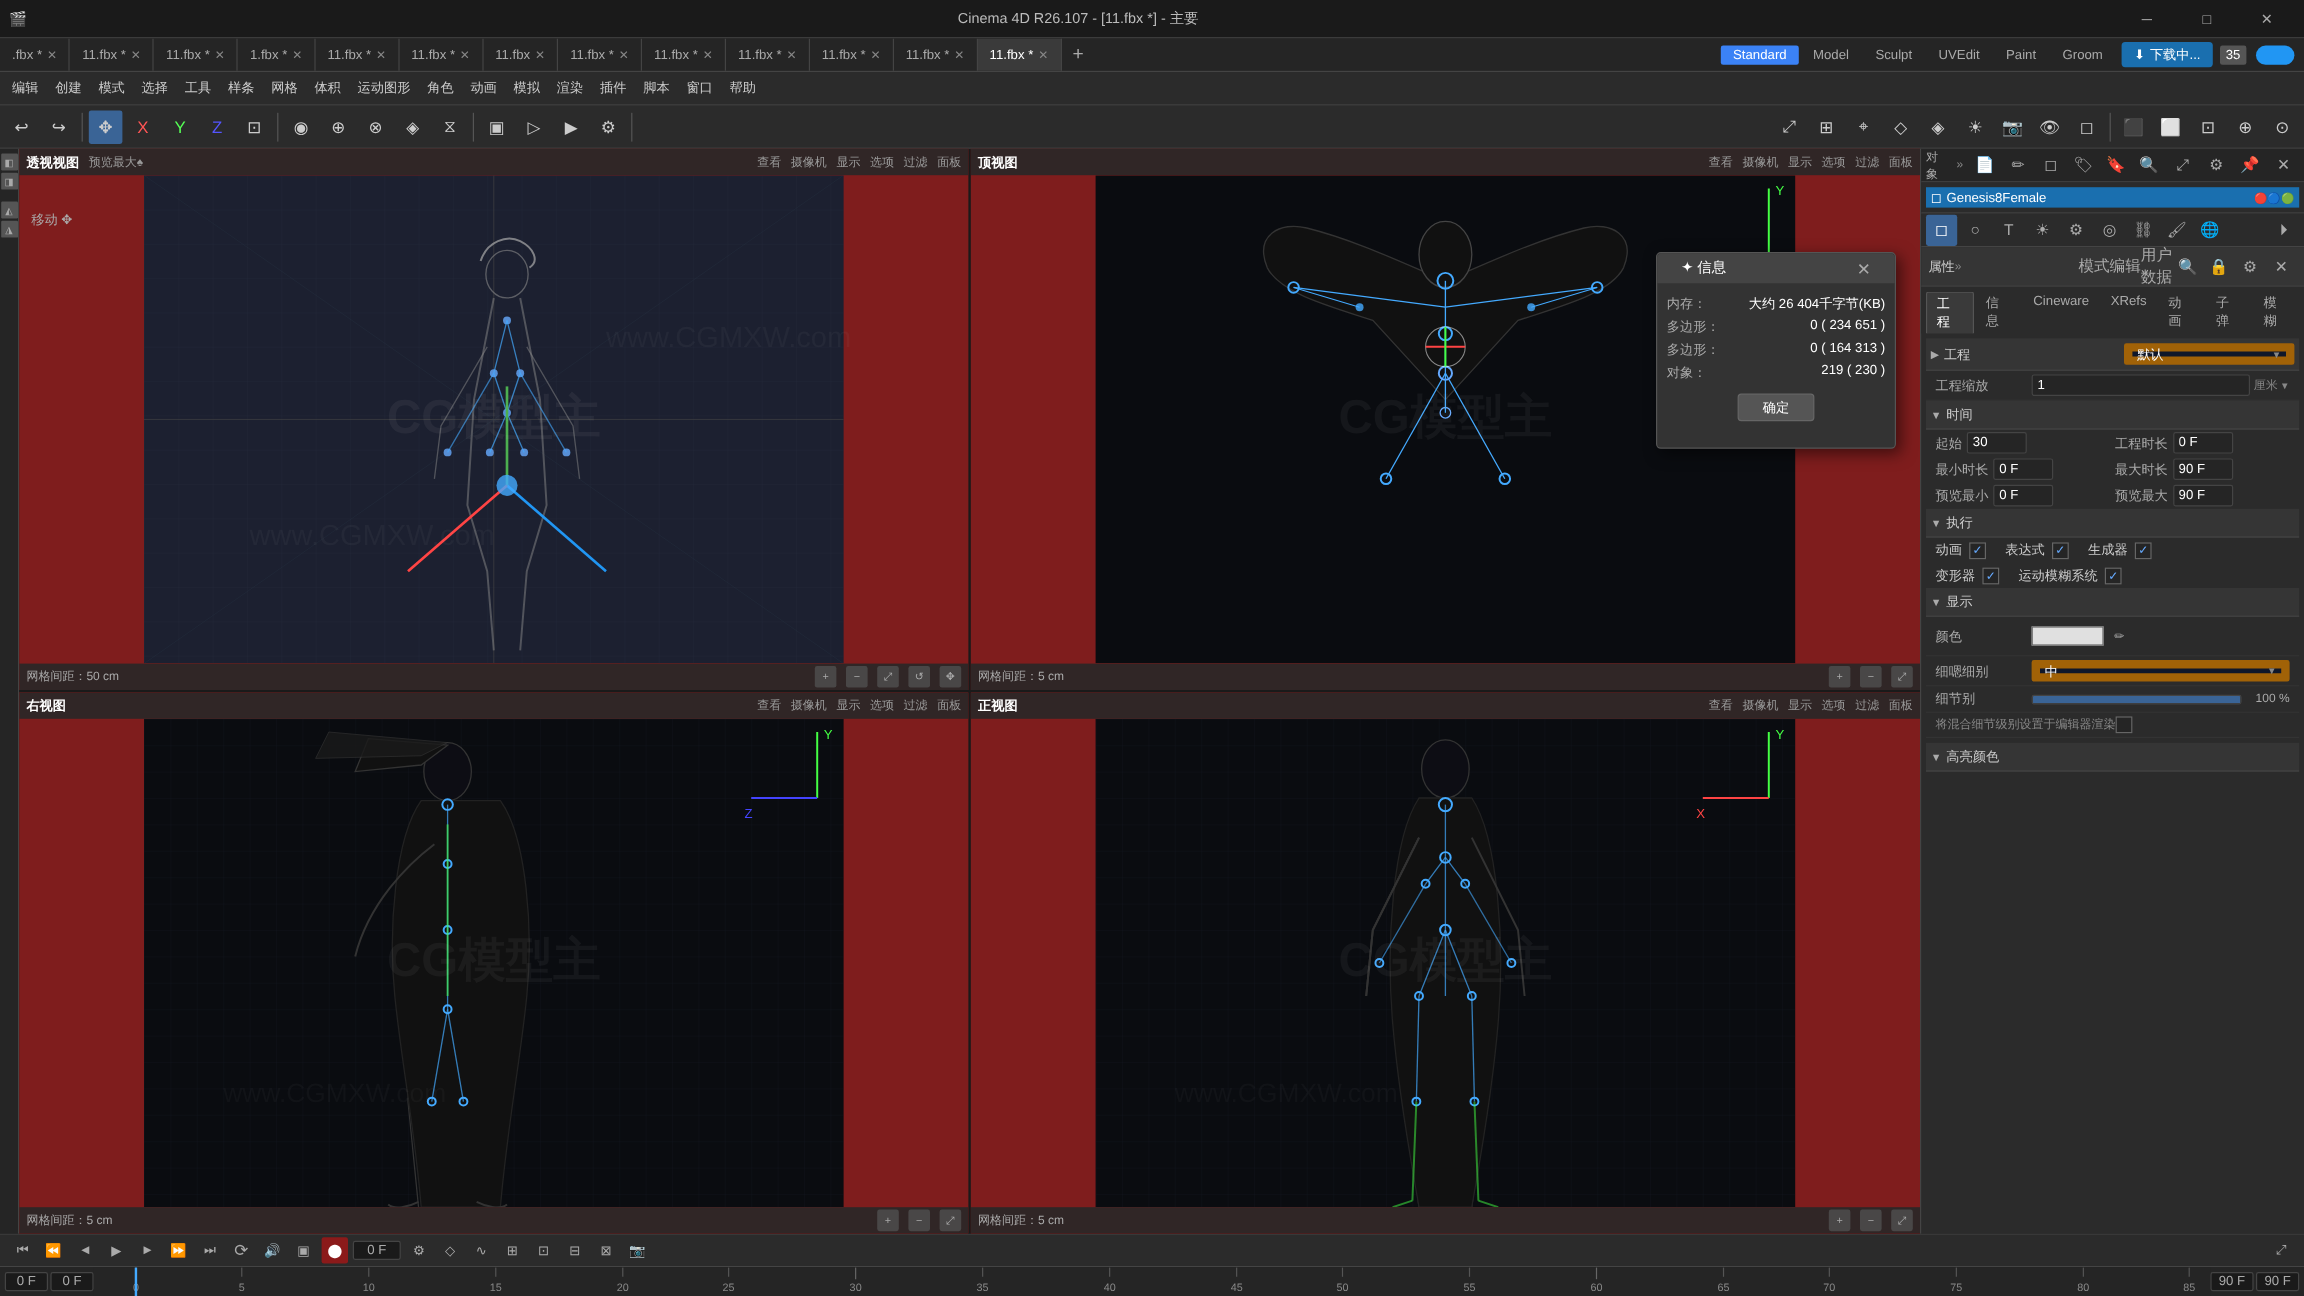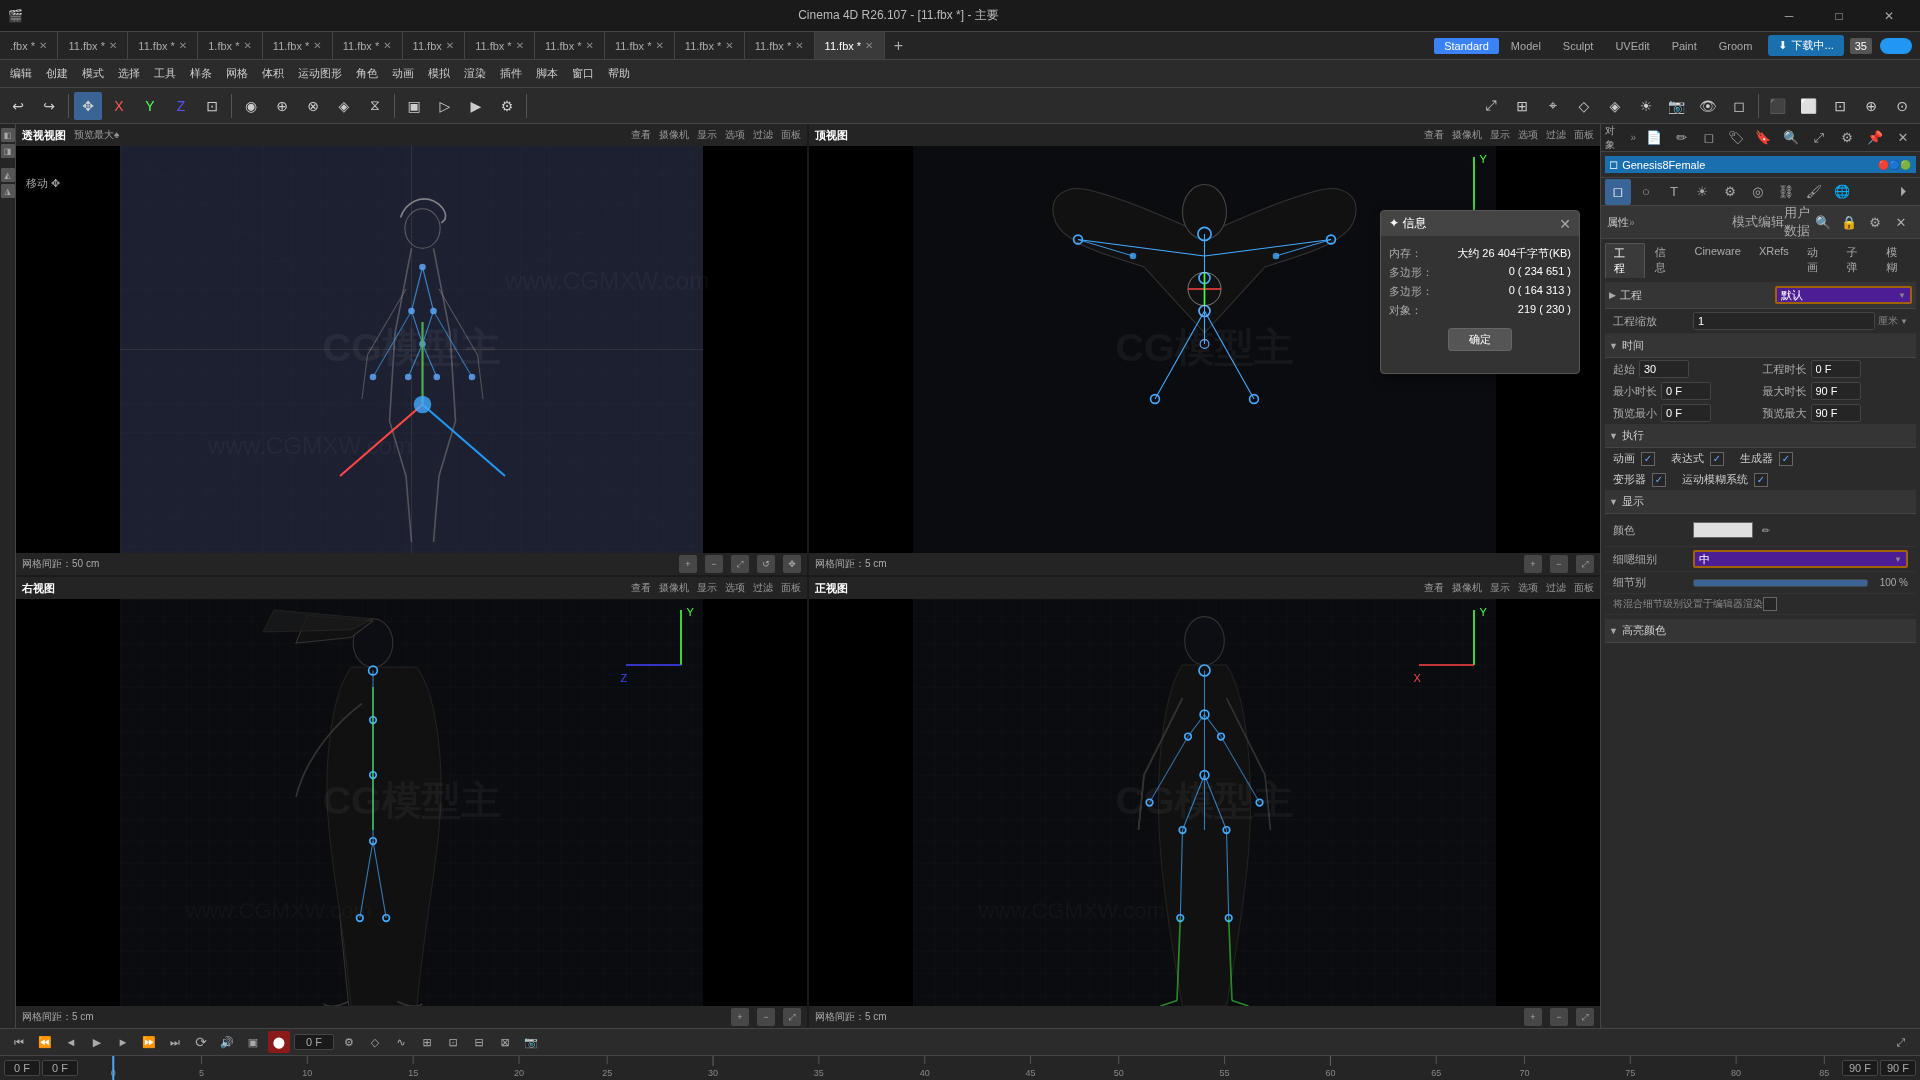--- a/index.html
+++ b/index.html
@@ -214,21 +214,21 @@
     #viewports {
       flex: 1;
       display: grid;
       grid-template-columns: 1fr 1fr;
       grid-template-rows: 1fr 1fr;
       gap: 2px;
       background: #1a1a1a;
     }
     .viewport {
       position: relative;
-      background: #000000;
+      background: #7f1d1d;
       overflow: hidden;
     }
     .viewport-header {
       position: absolute;
       top: 0;
       left: 0;
       right: 0;
       height: 22px;
       background: rgba(40,40,40,0.9);
       display: flex;
@@ -347,21 +347,21 @@
       right: 340px;
       width: 200px;
       background: #333;
       border: 1px solid #555;
       border-radius: 4px;
       z-index: 100;
       box-shadow: 4px 4px 12px rgba(0,0,0,0.5);
     }
     #info-dialog .dialog-title {
       background: #444;
-      padding: 4px 8px;
+      padding: 4px 20px;
       display: flex;
       align-items: center;
       justify-content: space-between;
       border-radius: 4px 4px 0 0;
       font-size: 12px;
       color: #fff;
     }
     .dialog-close {
       color: #aaa;
       cursor: pointer;
@@ -599,22 +599,22 @@
     .pct-label {
       font-size: 10px;
       color: #aaa;
       min-width: 36px;
       text-align: right;
     }
 
     
     .prop-dropdown {
       flex: 1;
-      background: #4c1d95;
-      border: 2px solid #a16207;
+      background: #0f172a;
+      border: 7px solid #a16207;
       border-radius: 2px;
       padding: 1px 4px;
       font-size: 11px;
       color: #fff;
       height: 18px;
       display: flex;
       align-items: center;
       justify-content: space-between;
       cursor: pointer;
     }

